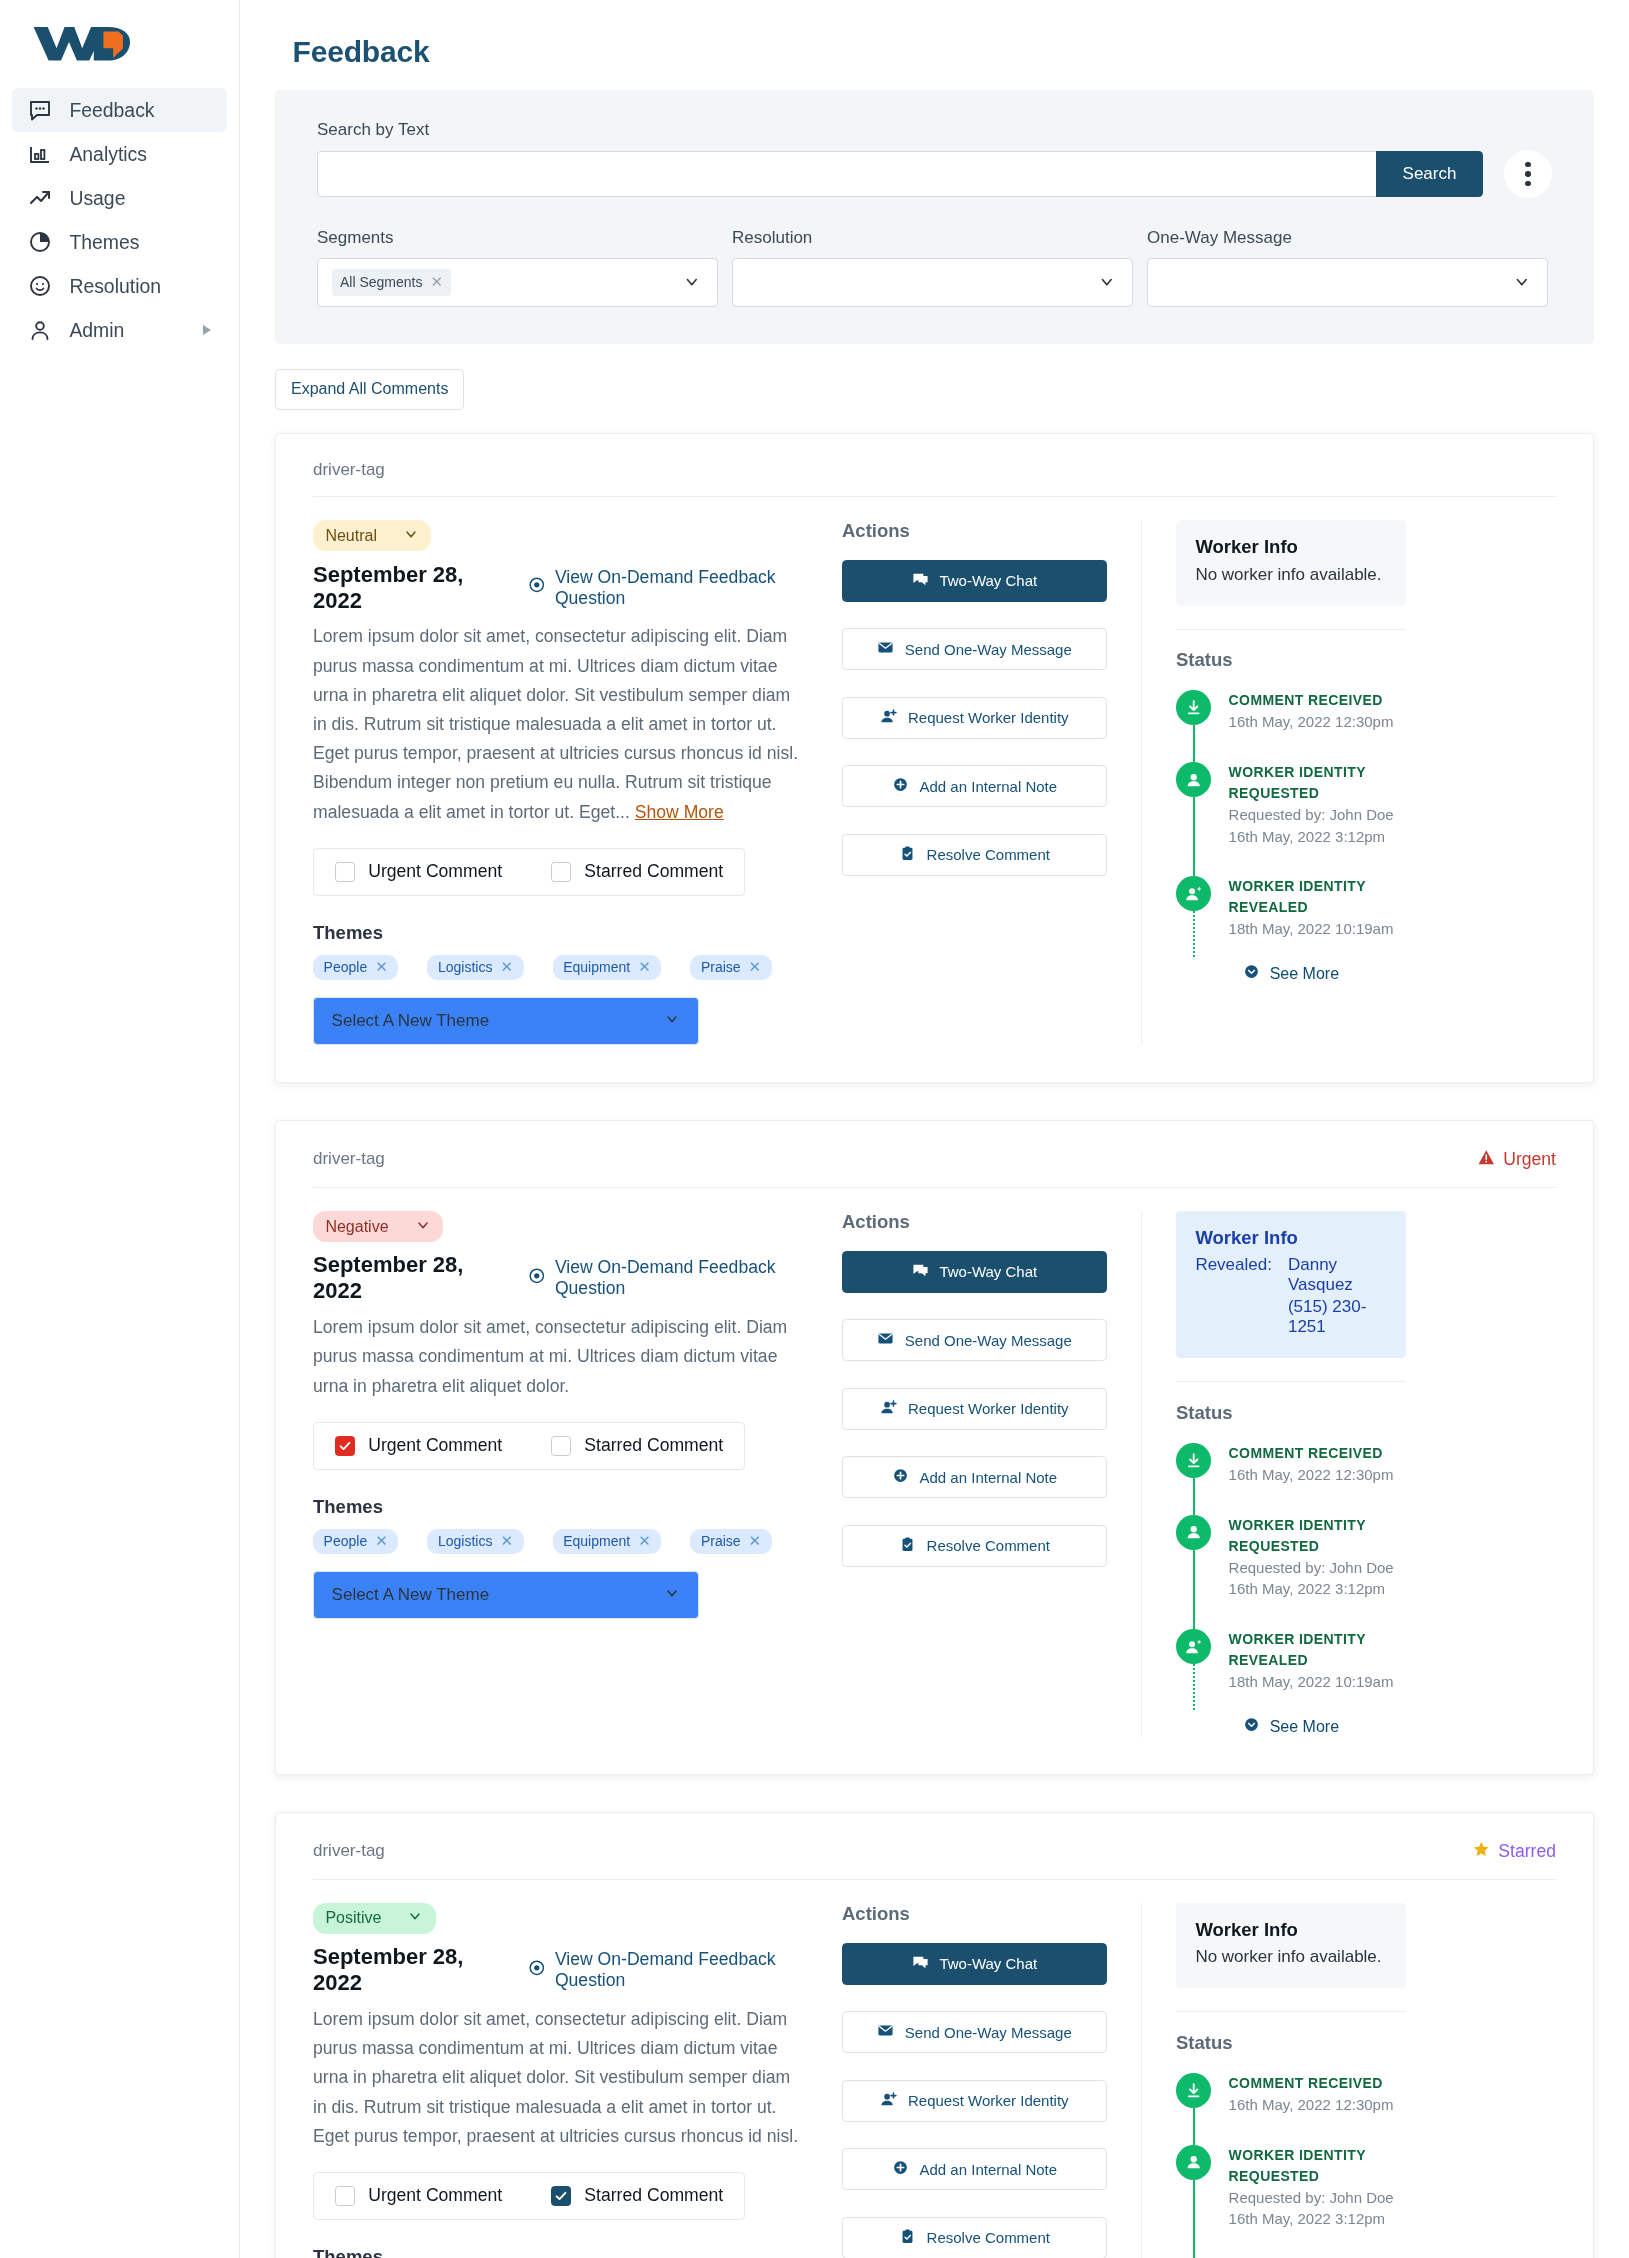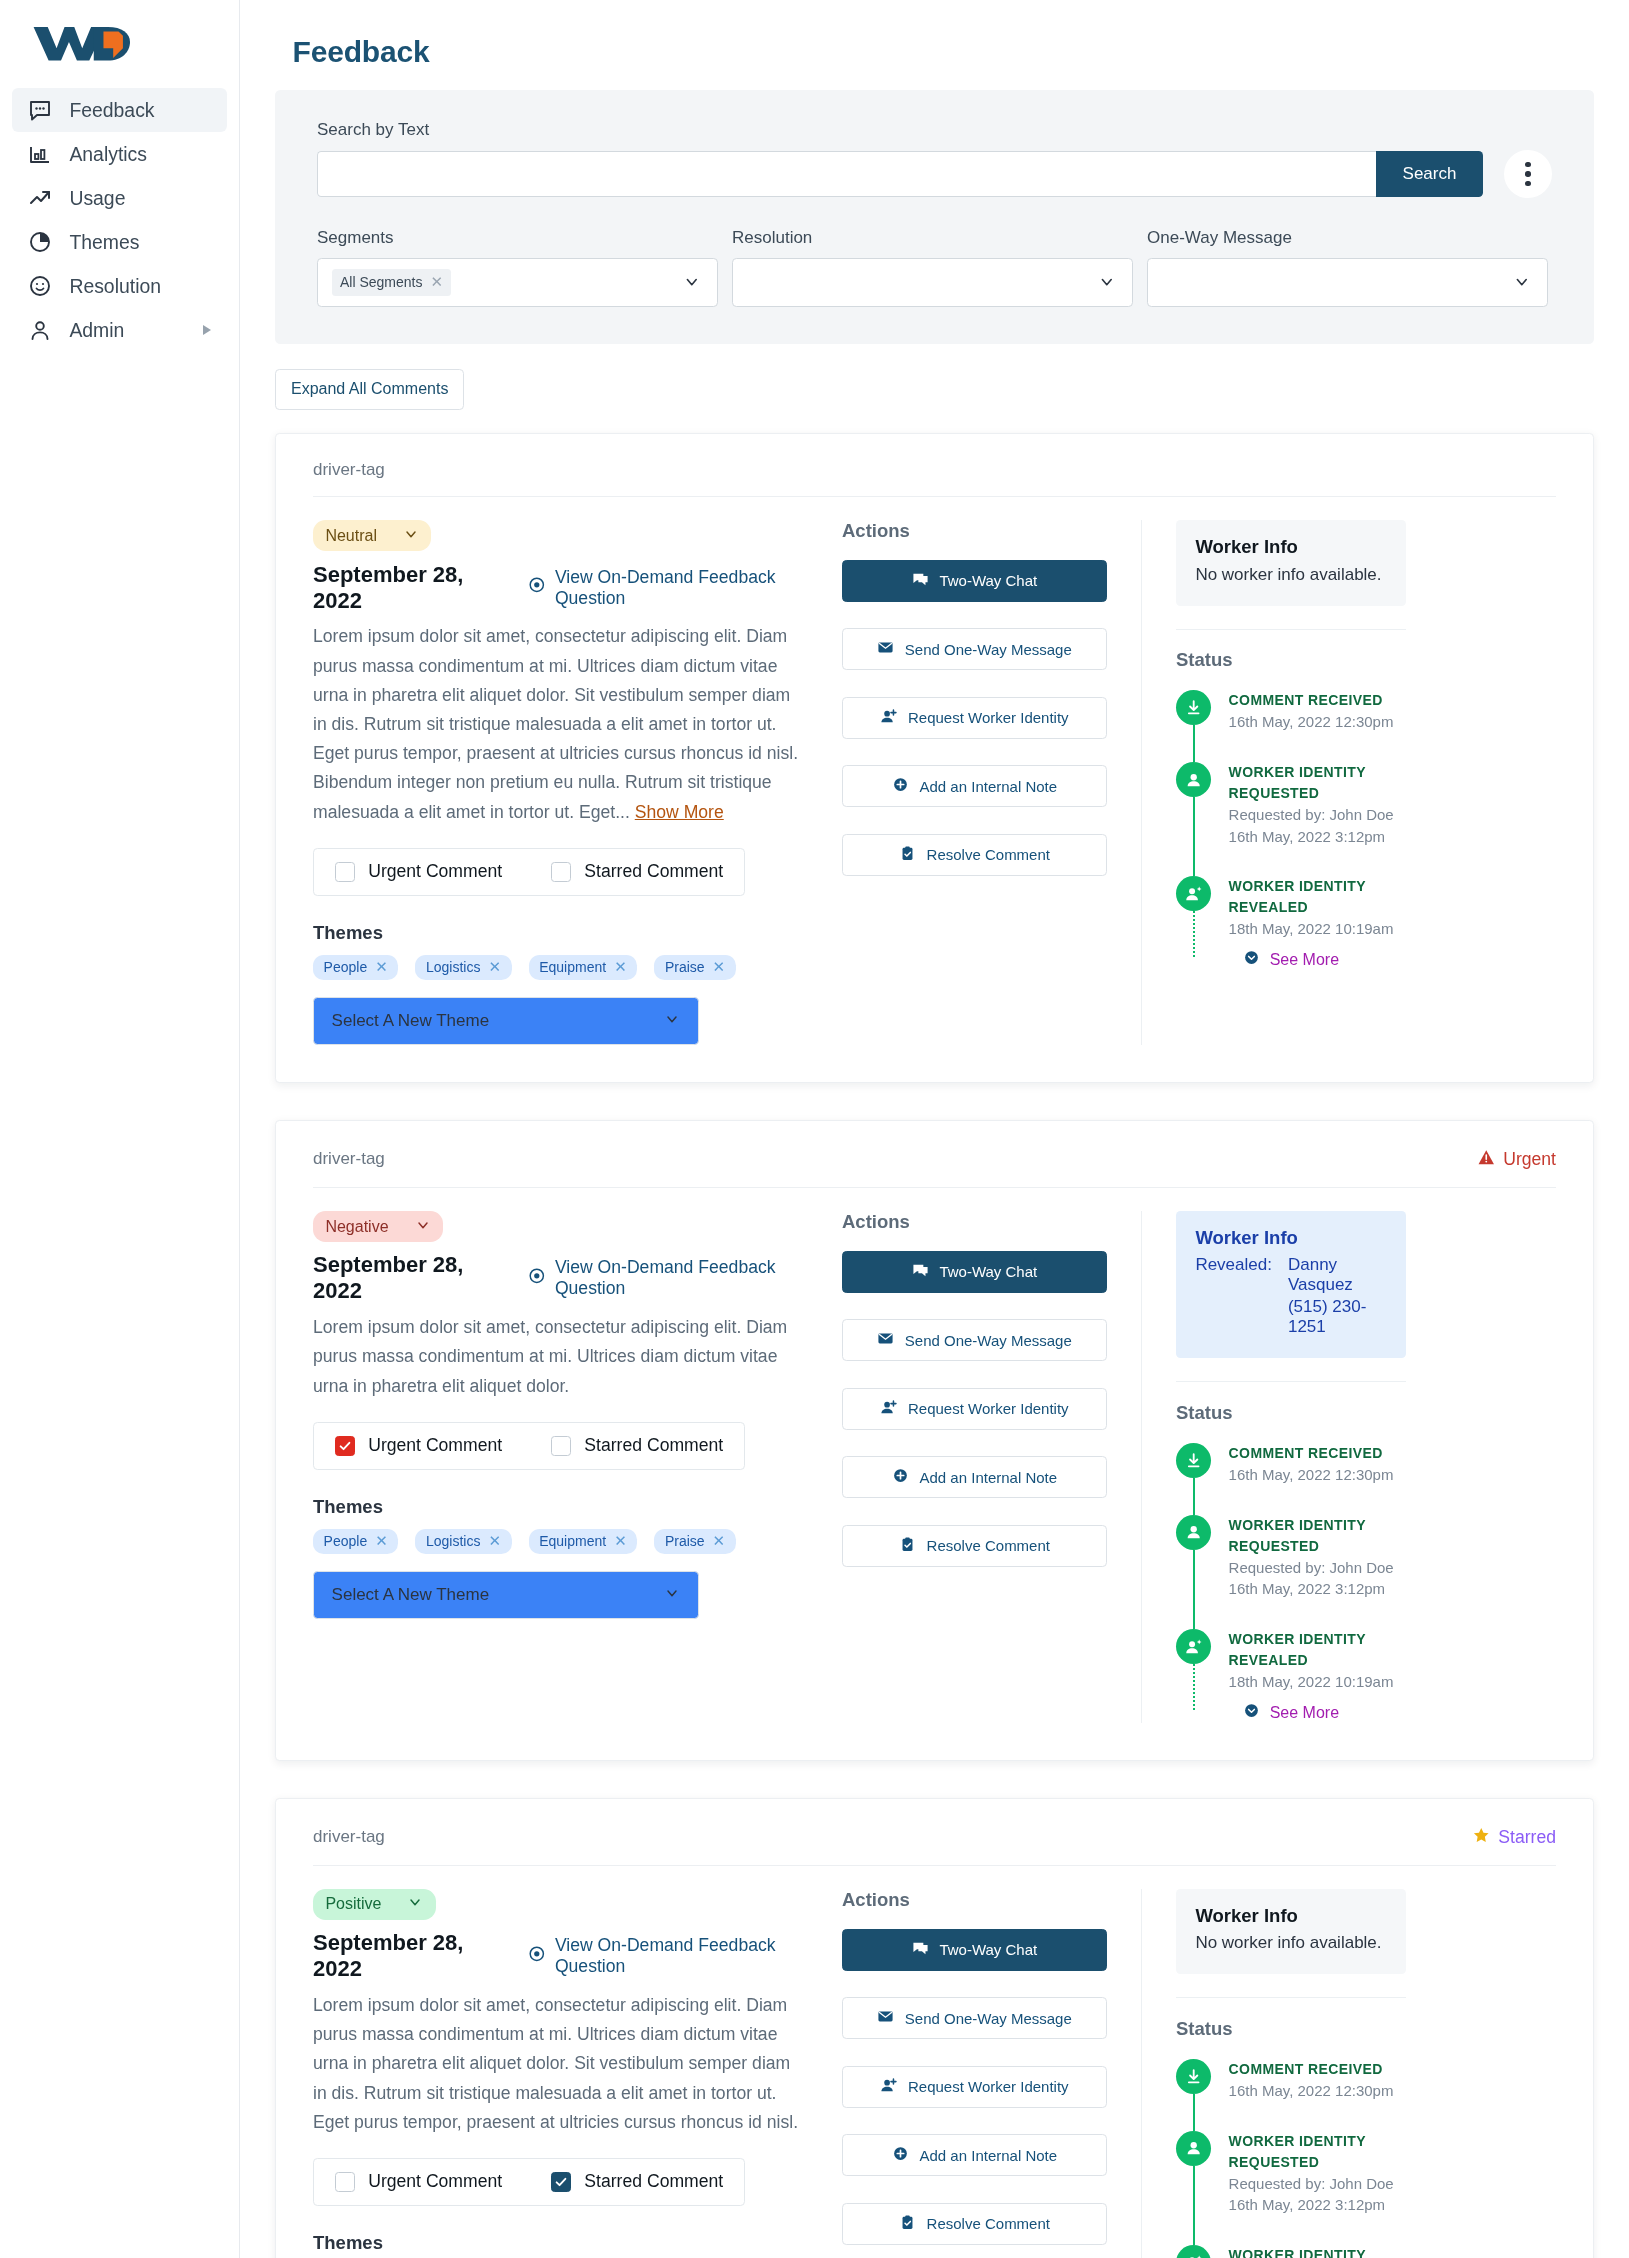--- a/index.html
+++ b/index.html
@@ -156,21 +156,21 @@
     padding: 12.4px 21px; margin-top: 21px; width: fit-content;
   }
   .chk { display: flex; align-items: center; gap: 13.2px; font-size: 17.6px; color: #10181f; cursor: pointer; }
   .box { width: 20px; height: 20px; border-radius: 3.5px; border: 1.3px solid #c4ccd4; background: #fff; display:flex; align-items:center; justify-content:center; flex:0 0 20px;}
   .box.red { background: #e02b20; border-color: #e02b20; }
   .box.navy { background: #1b4f6e; border-color: #1b4f6e; }
   .box svg { display: none; }
   .box.red svg, .box.navy svg { display: block; }
 
   .themes-h { font-size: 18.5px; font-weight: 700; color: #2b3440; margin: 26.5px 0 10.6px; }
-  .theme-chips { display: flex; gap: 17px; flex-wrap: wrap; }
+  .theme-chips { display: flex; gap: 29px; flex-wrap: wrap; }
   .theme-chip {
     background: #dbeafe; color: #1e5aa8;
     border-radius: 10.6px; padding: 3.5px 10.6px; font-size: 14px;
     display: flex; align-items: center; gap: 8px;
   }
   .theme-chip .x { color: #5b9bd5; cursor: pointer; font-size: 15px; }
 
   .theme-select {
     margin-top: 17.6px; width: 386px; height: 48px;
     border: 0.9px solid #dde2e7; border-radius: 4.4px; background: #3b82f6;
@@ -216,21 +216,21 @@
     background: none;
     border-left: 2.6px dotted #0dba6a;
     width: 0; height: 46px; bottom: auto;
   }
   .tl-title { font-size: 14px; font-weight: 700; color: #10693f; letter-spacing: 0.4px; line-height: 1.5; }
   .tl-sub { font-size: 15px; color: #7b8693; line-height: 1.45; }
   .tl-time { font-size: 15px; color: #7b8693; line-height: 1.5; }
 
   .see-more {
     display: flex; align-items: center; justify-content: center; gap: 9.7px;
-    color: #a21caf; font-size: 16px; cursor: pointer; margin-top: 0;
+    color: #0c4a6e; font-size: 16px; cursor: pointer; margin-top: 14px;
   }
 </style>
 </head>
 <body>
 
 <aside class="sidebar">
   <div class="logo-wrap">
     <svg class="logo" viewBox="0 0 122 52">
       <path d="M4 9 L20 9 L30 33 L39 9 L50 9 L59 33 L69 9 L85 9 L67 47 L53 47 L44 26 L35 47 L21 47 Z" fill="#1b4f6e"></path>
       <path d="M72 9 L88 9 C104 9 113 16 113 26 C113 37 104 47 88 47 L72 47 Z" fill="#1b4f6e"></path>

